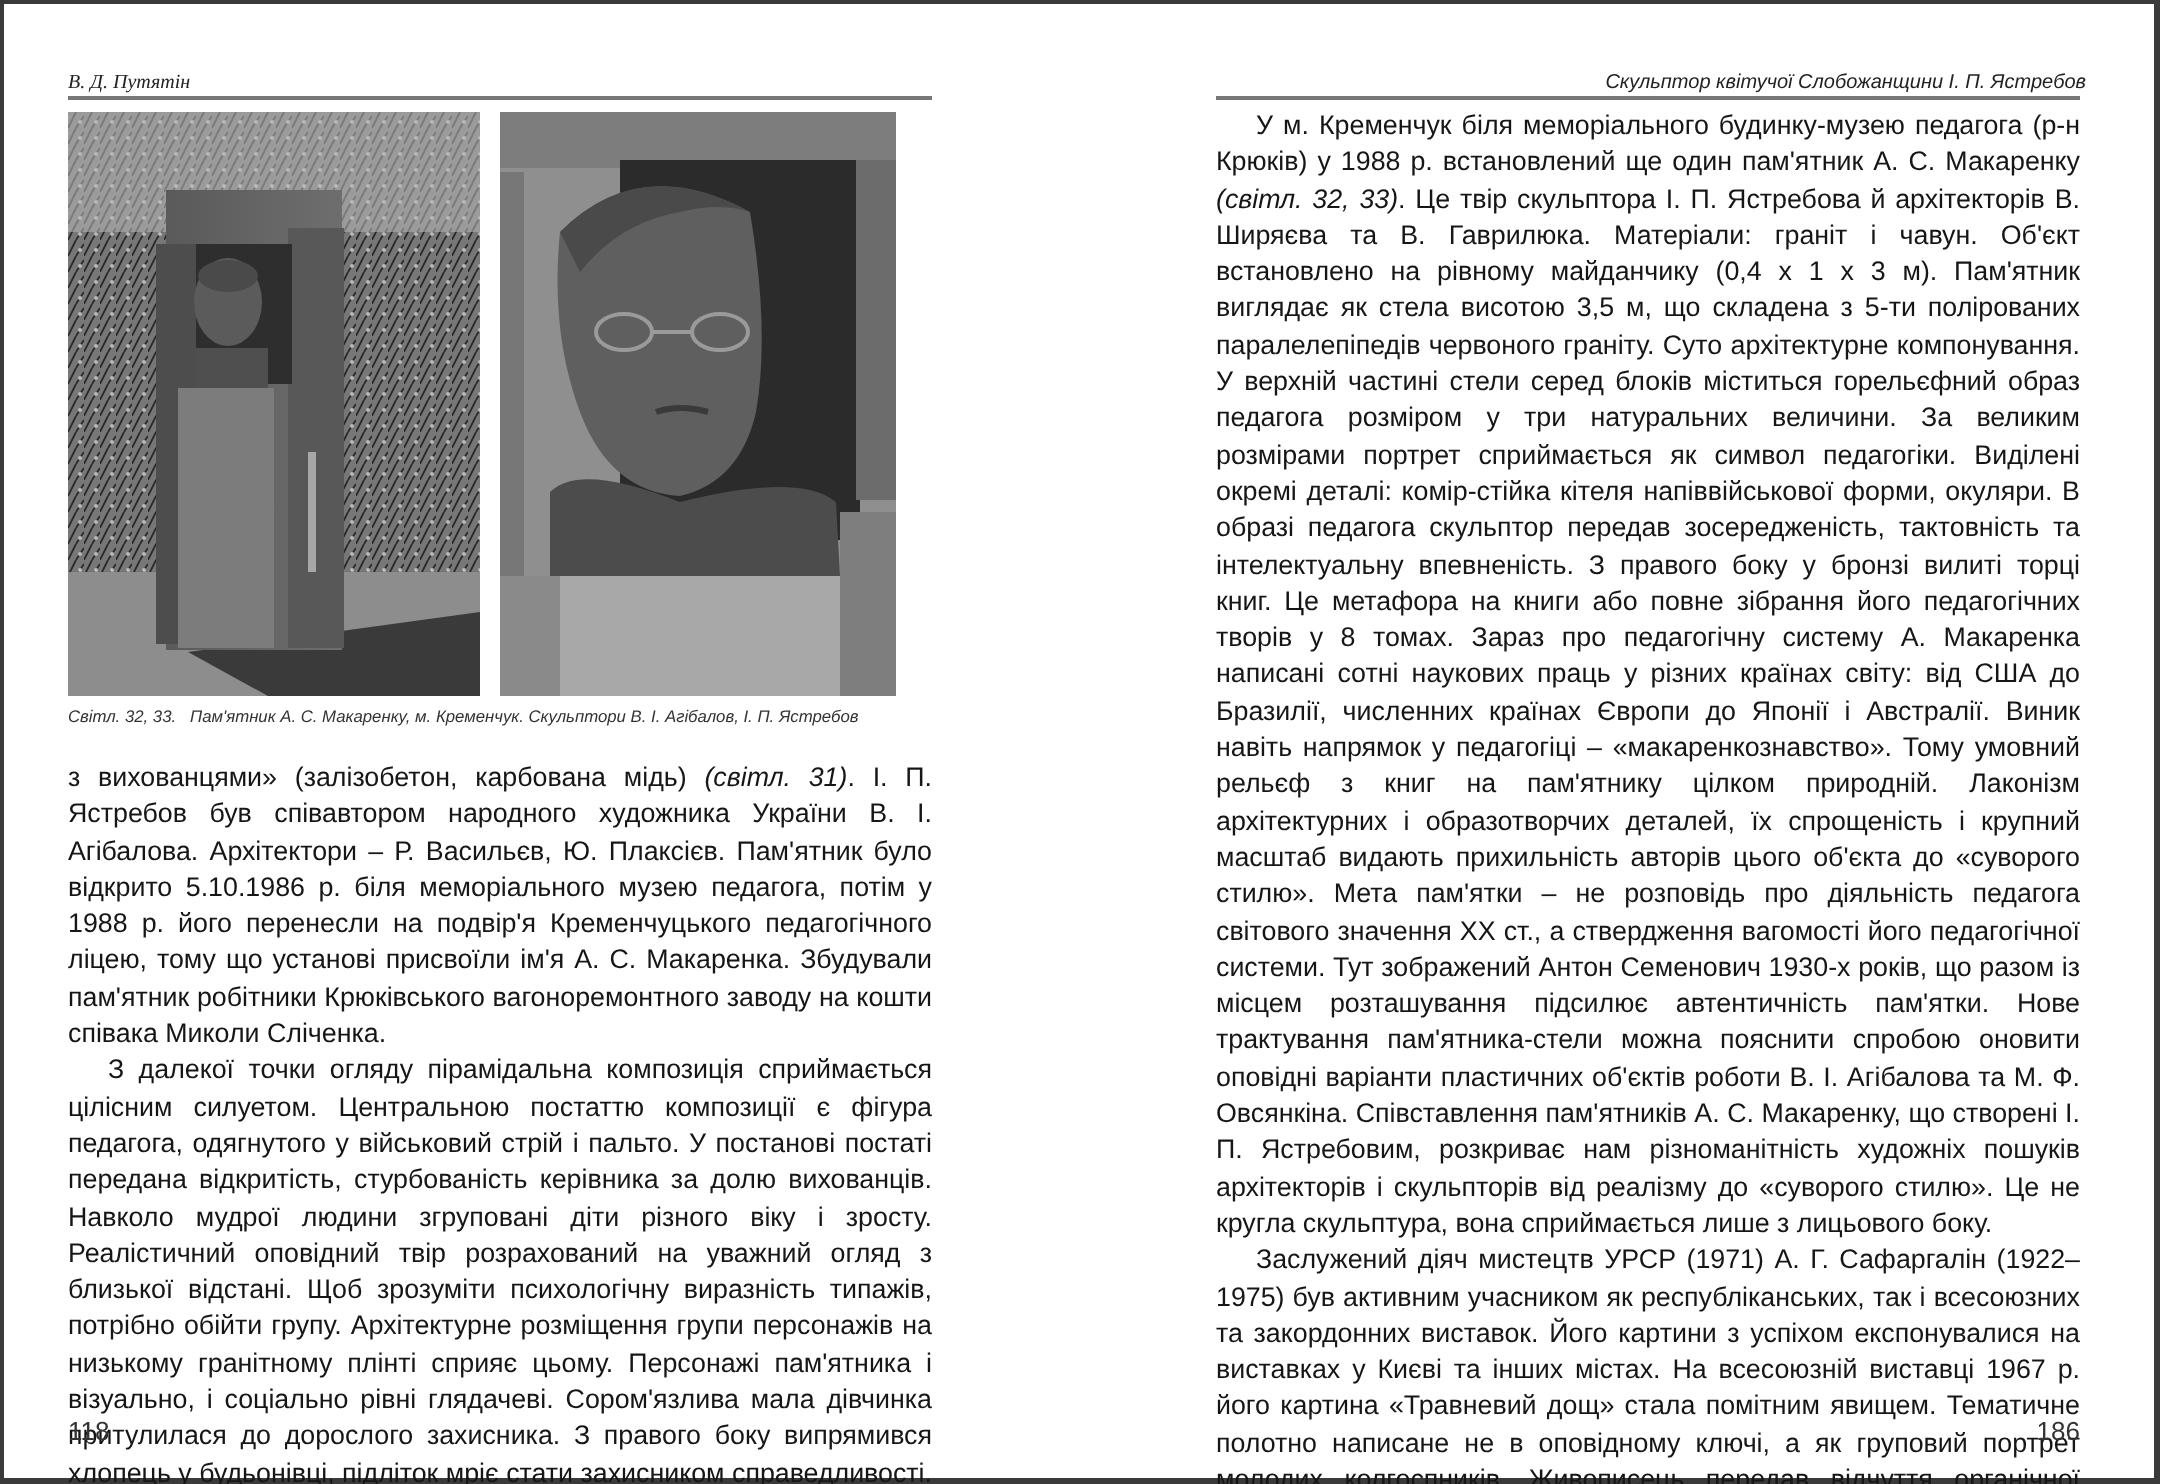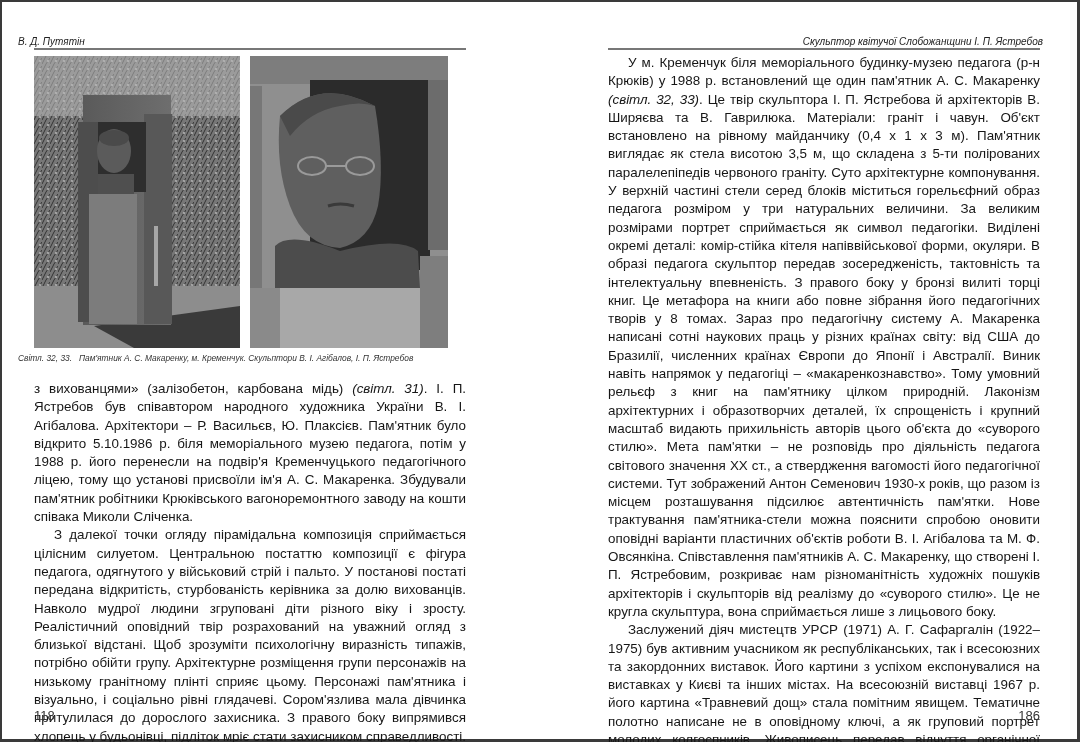--- a/index.html
+++ b/index.html
@@ -15,37 +15,37 @@
     background: #ffffff;
   }
   .page { position: absolute; top: 0; height: 737px; }
   .page-left { left: 0; width: 538px; }
   .page-right { left: 538px; width: 537px; }
 
   .running-head {
     position: absolute; top: 34px;
     font-style: italic; font-size: 10px; color: #222;
   }
-  .page-left .running-head { left: 16px; }
+  .page-left .running-head { left: 32px; font-family: Liberation Serif, serif; }
   .page-right .running-head { right: 34px; text-align: right; }
   .head-rule {
     position: absolute; top: 46px; height: 2px; background: #777;
   }
   .page-left .head-rule { left: 32px; width: 432px; }
   .page-right .head-rule { left: 68px; width: 432px; }
 
   .photo {
     position: absolute; top: 54px; height: 292px;
     overflow: hidden;
   }
   .photo-1 { left: 32px; width: 206px; background: #8a8a8a; }
   .photo-2 { left: 248px; width: 198px; background: #9a9a9a; }
 
   .caption {
-    position: absolute; left: 16px; top: 351px; width: 440px;
+    position: absolute; left: 32px; top: 351px; width: 440px;
     font-style: italic; font-size: 8.4px; color: #333;
     white-space: nowrap;
   }
 
   .text-block {
     position: absolute; font-size: 13.4px; line-height: 18.3px;
     text-align: justify; color: #161616;
   }
   .text-block p { margin: 0; }
   .text-block .indent { text-indent: 20px; }

